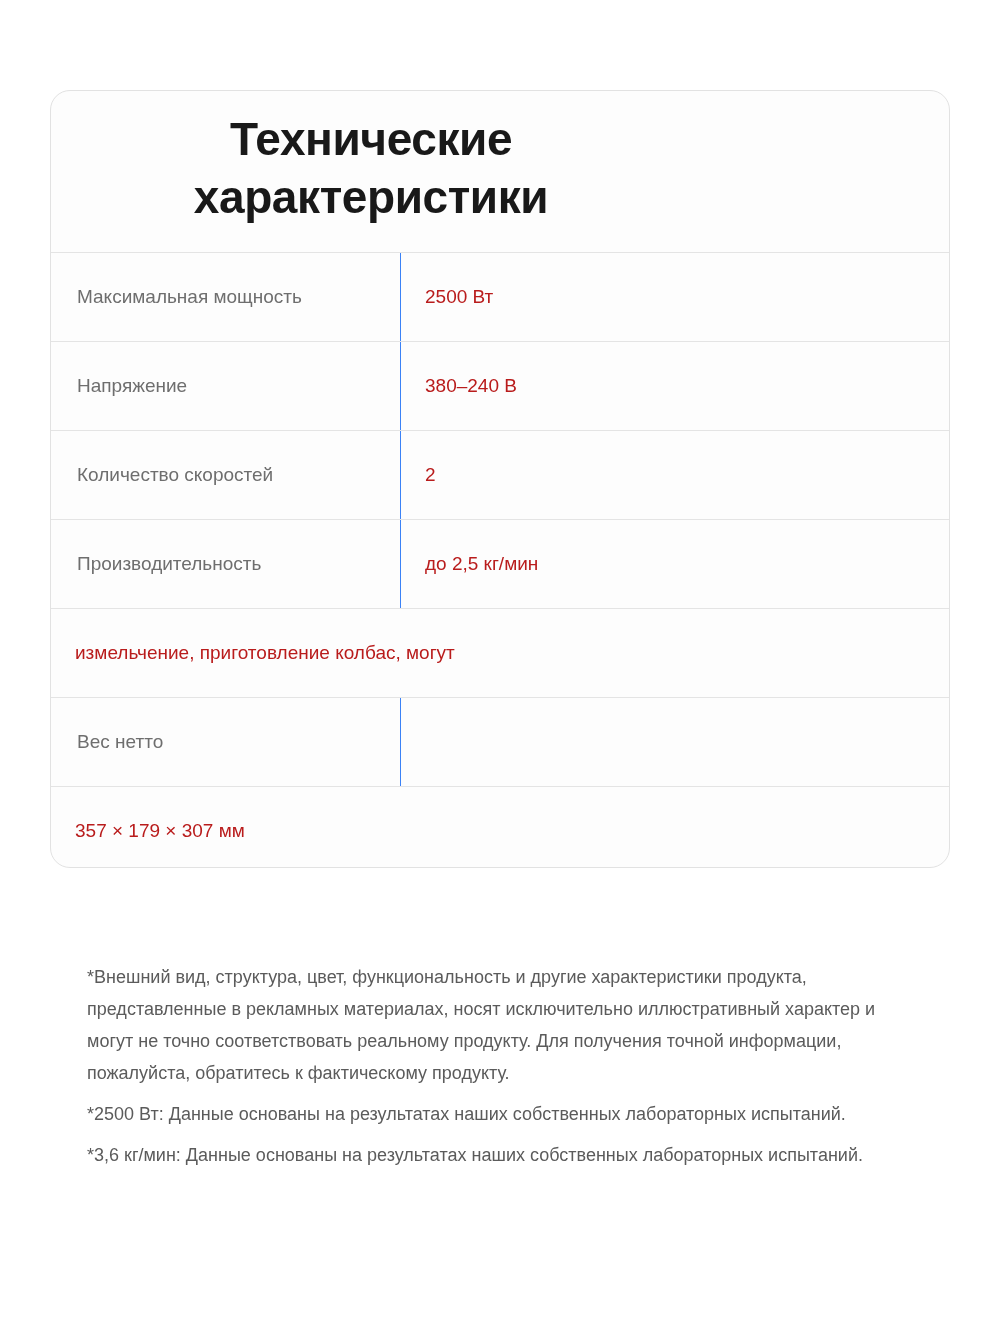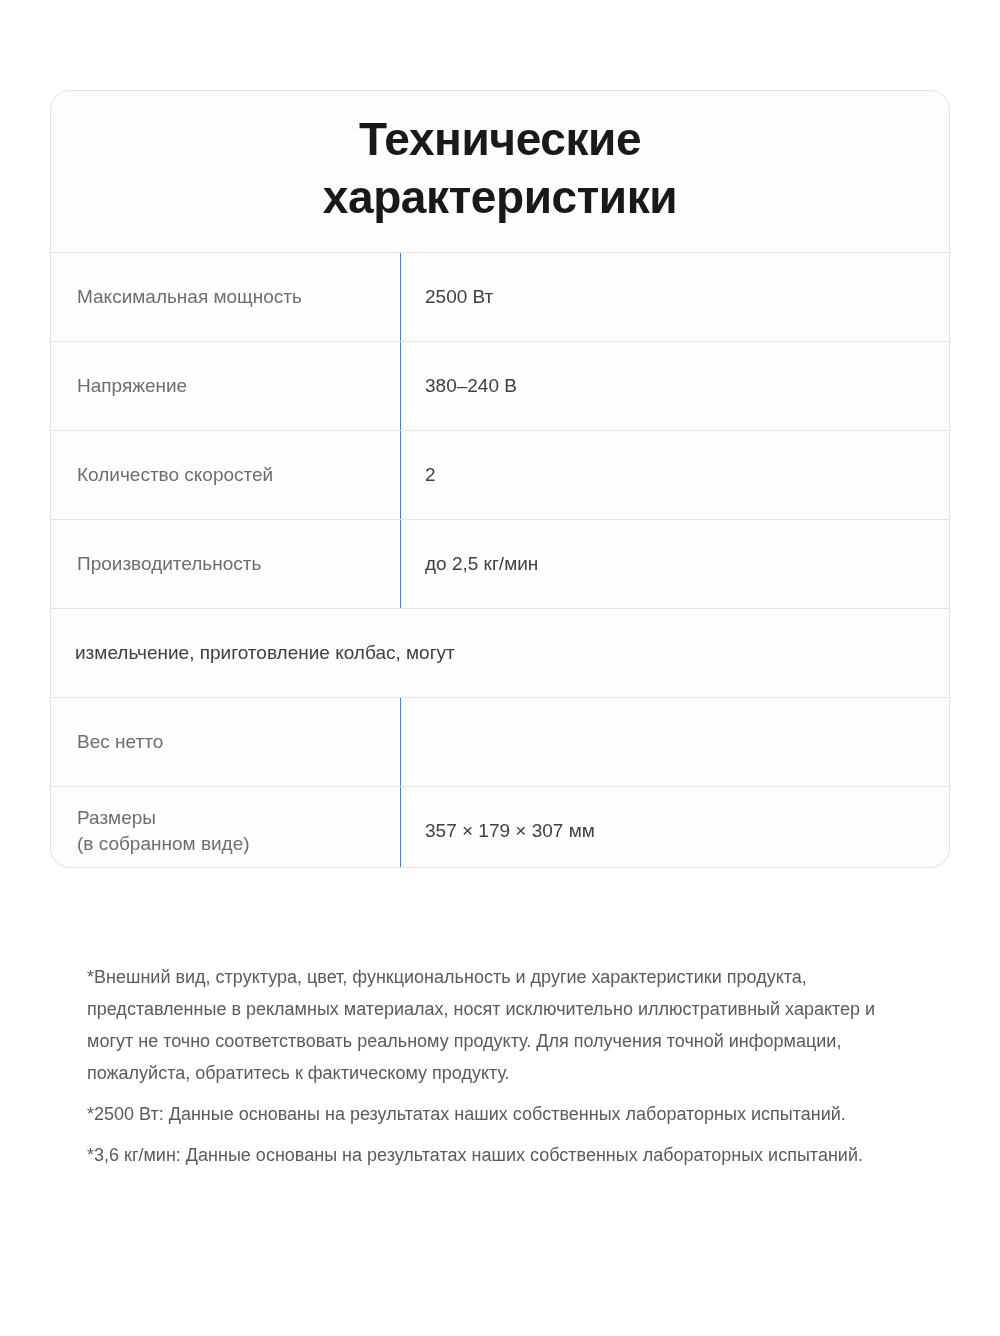--- a/index.html
+++ b/index.html
@@ -35,21 +35,20 @@
     border: 1px solid #e2e2e2;
     border-radius: 20px;
     overflow: hidden;
   }
 
   .spec-title {
     box-sizing: border-box;
     height: 162px;
     display: flex;
     align-items: center;
-    justify-content: center;
     padding: 8px 60px 14px 60px;
     border-bottom: 1px solid #e4e4e4;
   }
   .spec-title h1 {
     margin: 0;
     font-size: 46px;
     line-height: 1.24;
     font-weight: 800;
     letter-spacing: -0.4px;
     color: #191919;
@@ -87,21 +86,21 @@
     display: block;
   }
   .spec-val {
     box-sizing: border-box;
     flex: 1 1 auto;
     display: flex;
     align-items: center;
     padding: 0 22px 0 24px;
     font-size: 19px;
     line-height: 1.36;
-    color: #404040;
+    color: #b91c1c;
     font-weight: 400;
     white-space: nowrap;
   }
 
   
   .footnotes {
     position: absolute;
     left: 78px;
     top: 952px;
     width: 850px;
@@ -159,26 +158,20 @@
         <div class="spec-val">измельчение, приготовление колбас, могут</div>
       </div>
 
       <div class="spec-row">
         <div class="spec-key">
           <span>Вес нетто</span>
         </div>
       </div>
 
       <div class="spec-row">
-        <div class="spec-key">
-          <span>
-            <span class="key-sub">Размеры</span>
-            <span class="key-sub">(в собранном виде)</span>
-          </span>
-        </div>
         <div class="spec-val">357 × 179 × 307 мм</div>
       </div>
 
     </div>
   </section>
 
   <div class="footnotes">
     <p class="footnote">*Внешний вид, структура, цвет, функциональность и другие характеристики продукта, представленные в рекламных материалах, носят исключительно иллюстративный характер и могут не точно соответствовать реальному продукту. Для получения точной информации, пожалуйста, обратитесь к фактическому продукту.</p>
     <p class="footnote">*2500 Вт: Данные основаны на результатах наших собственных лабораторных испытаний.</p>
     <p class="footnote">*3,6 кг/мин: Данные основаны на результатах наших собственных лабораторных испытаний.</p>

